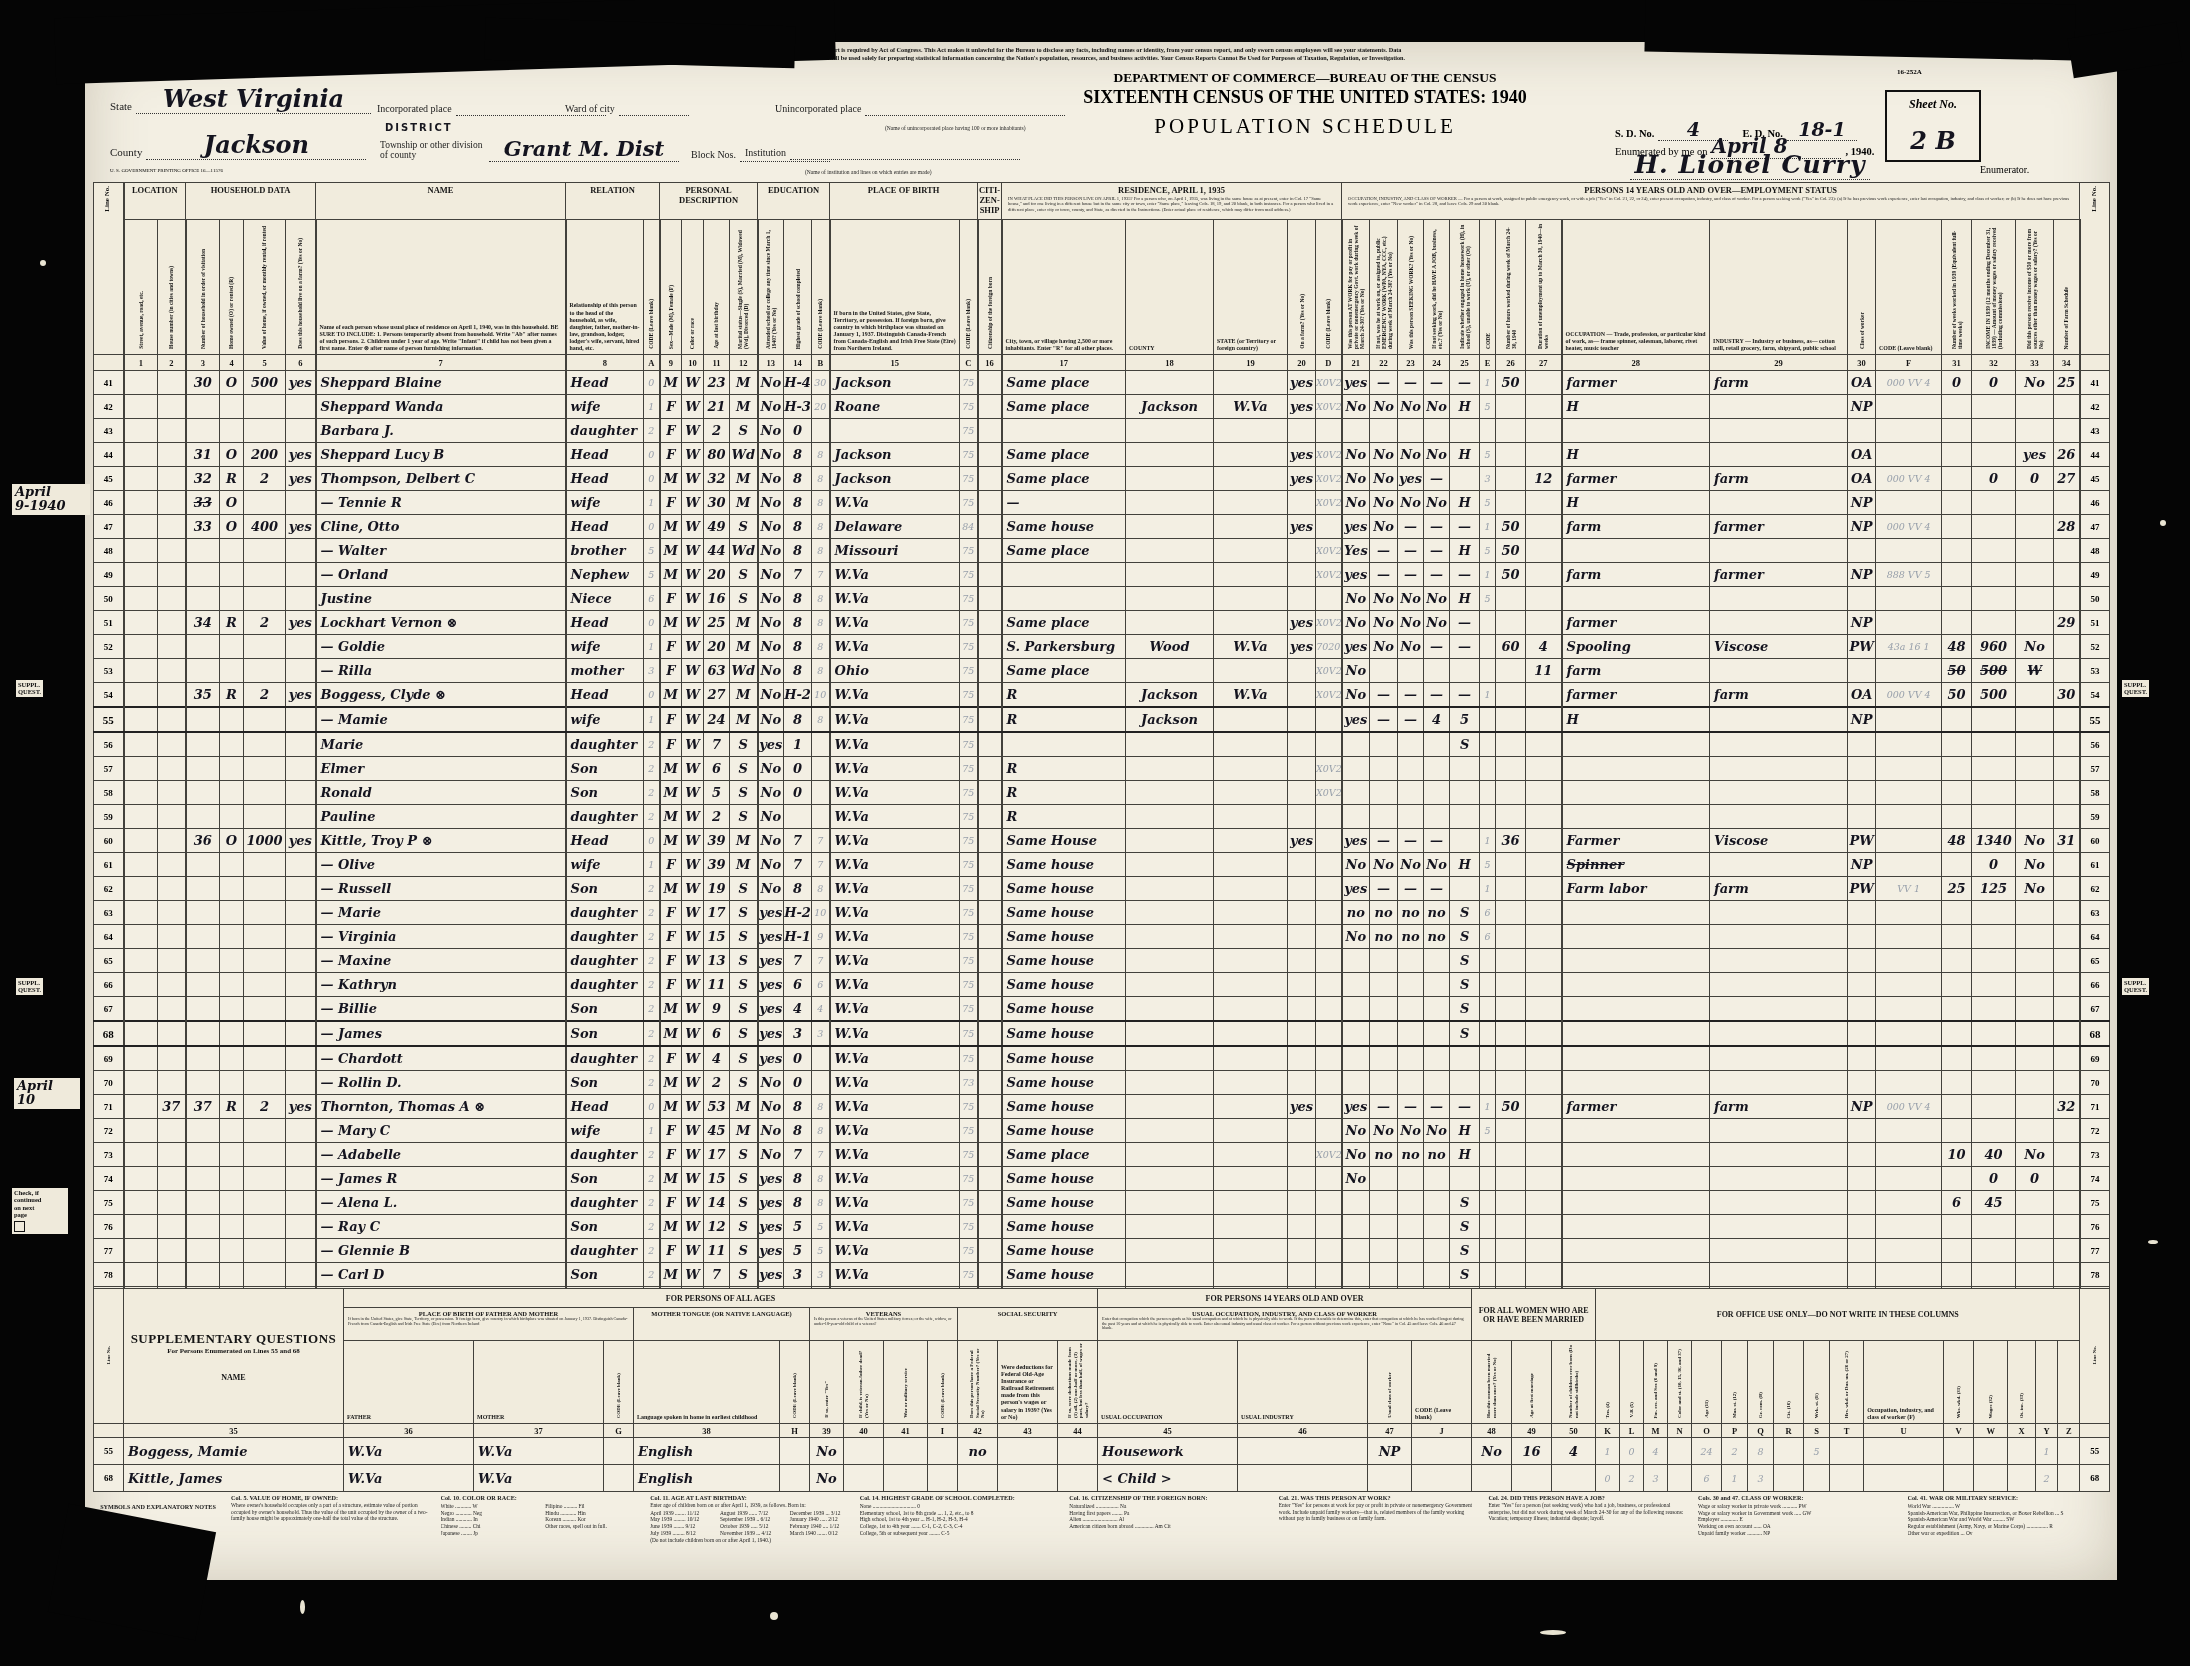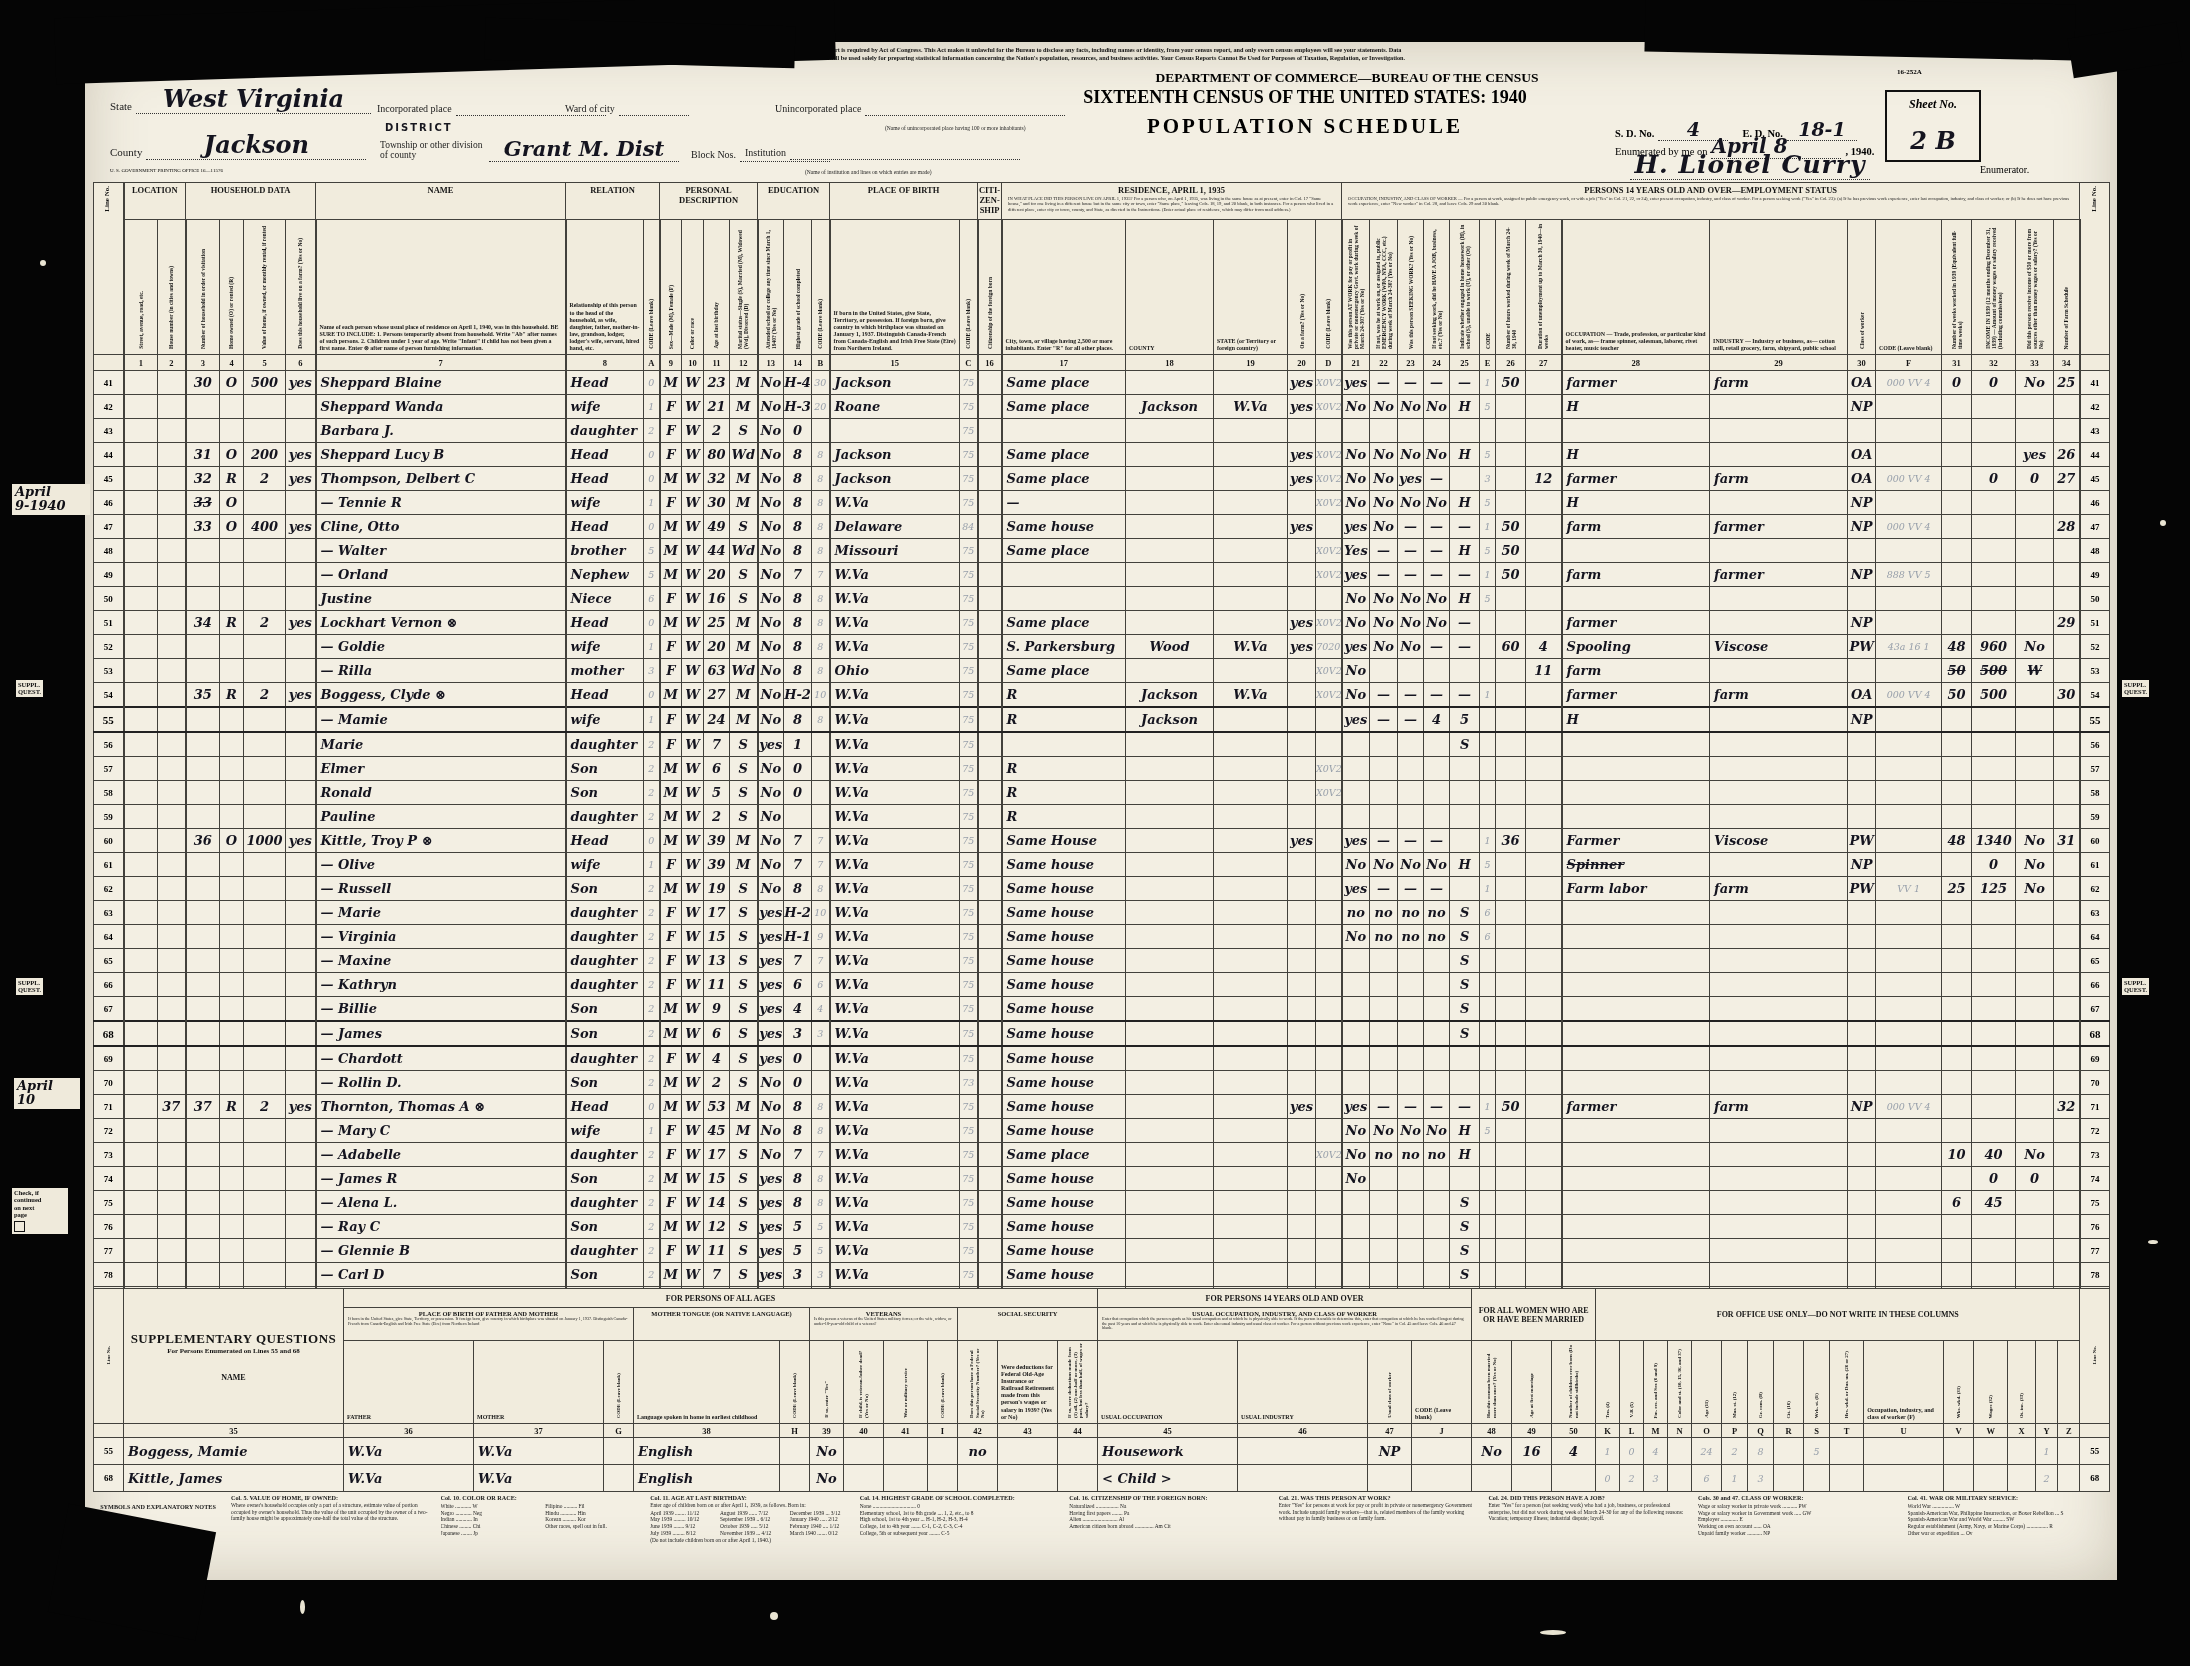--- a/index.html
+++ b/index.html
@@ -9,23 +9,23 @@
        box-shadow:inset 0 0 60px rgba(90,80,50,.25);}
   
   .hdr{position:absolute;left:0;top:0;width:100%;height:140px;}
   .lbl{font-size:11px;color:#1c1c1c;}
   .sml{font-size:5.5px;color:#222;}
   .dot{border-bottom:1.5px dotted #333;display:inline-block;vertical-align:bottom;}
   .hw{font-family:"DejaVu Serif",serif;font-style:italic;font-weight:700;color:#14141f;}
   .hwbig{font-size:24px;}
   .notice{position:absolute;left:540px;top:4px;width:960px;font-size:6.2px;font-weight:700;
           text-align:center;color:#111;line-height:1.25;}
-  .dept{position:absolute;left:1032px;top:28px;width:460px;text-align:center;font-weight:700;font-size:13.5px;}
+  .dept{position:absolute;left:990px;top:28px;width:460px;text-align:center;font-weight:700;font-size:13.5px;}
   .census{position:absolute;left:940px;top:45px;width:560px;text-align:center;font-weight:700;font-size:18px;}
-  .sched{position:absolute;left:1010px;top:72px;width:420px;text-align:center;font-weight:700;font-size:21px;letter-spacing:3px;}
+  .sched{position:absolute;left:1010px;top:72px;width:420px;text-align:center;font-weight:400;font-size:21px;letter-spacing:3px;}
   .formno{position:absolute;left:1812px;top:26px;font-size:7px;font-weight:700;}
   .sheetbox{position:absolute;left:1800px;top:48px;width:92px;height:68px;border:2.5px solid #101010;
             text-align:center;}
   .sheetbox .t{font-size:12px;font-weight:700;margin-top:5px;font-style:italic;}
   .sheetbox .v{font-size:24px;margin-top:16px;}
   .enumlbl{font-size:10.5px;}
   .sig{font-size:25px;letter-spacing:1px;}
   .handprint{font-family:"DejaVu Sans",sans-serif;font-size:10px;letter-spacing:2px;color:#17171f;font-weight:700;}
   
   .twrap{position:absolute;left:8px;width:2016px;}

